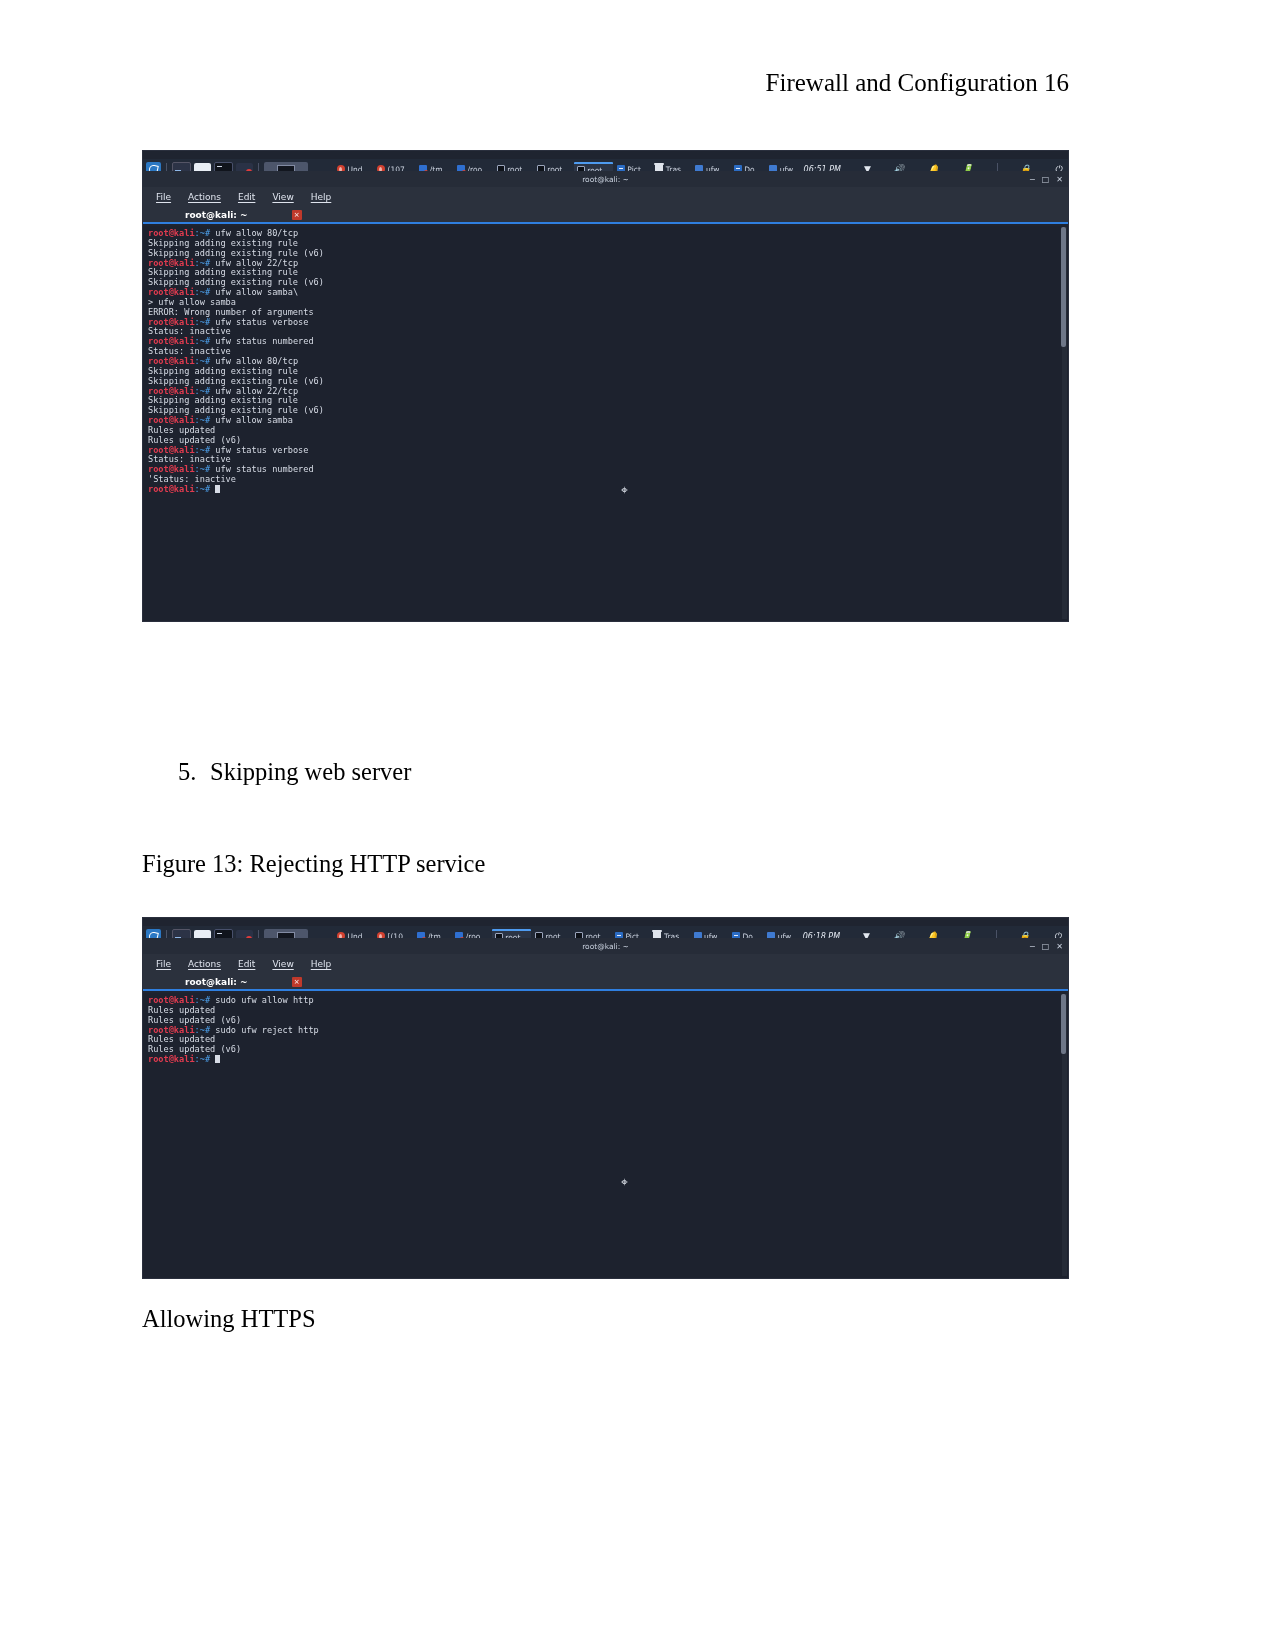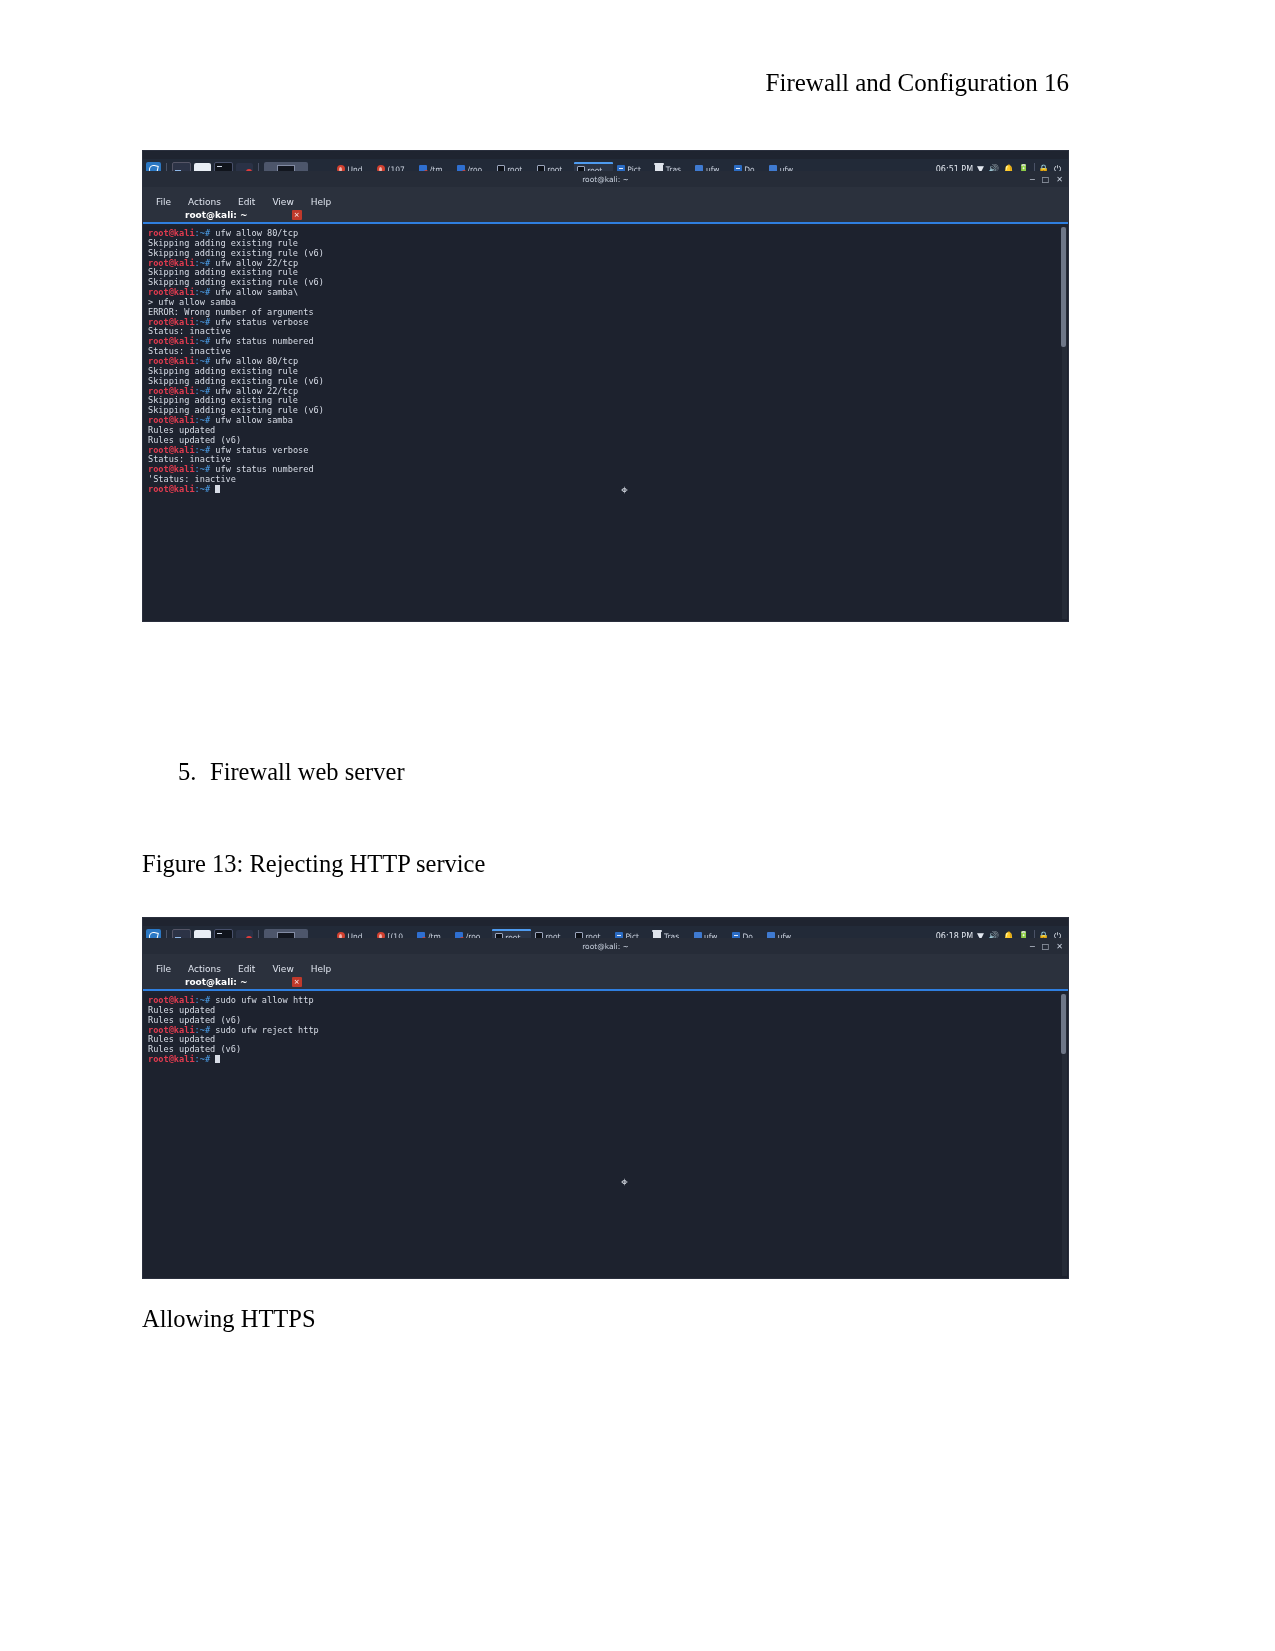--- a/index.html
+++ b/index.html
@@ -192,25 +192,26 @@
   }
   .ic-trash::before {
     content: "";
     position: absolute; left: -1px; top: -2px;
     width: 10px; height: 2px; background: #dfe4ec; border-radius: 1px;
   }
   .ic-doc { background: #3f7ad0; }
   .tb-right {
     display: flex;
     align-items: center;
-    gap: 4px;
+    gap: 23px;
     padding-right: 4px;
     color: #e3e8f0;
     font-size: 8px;
     white-space: nowrap;
+    font-style: italic;
   }
   .tb-right .glyph { font-size: 9px; line-height: 1; }
   .tb-divider { width: 1px; height: 12px; background: #4a5266; }
 
   
   .win-titlebar {
     position: absolute;
     left: 0; right: 0; top: 20px;
     height: 16px;
     background: #262c38;
@@ -231,21 +232,21 @@
     color: #c9d1de;
     font-family: "DejaVu Sans", sans-serif;
     font-size: 8px;
   }
   .menubar {
     position: absolute;
     left: 0; right: 0; top: 36px;
     height: 20px;
     background: #2b313d;
     display: flex;
-    align-items: flex-end;
+    align-items: center;
     gap: 17px;
     padding-left: 13px;
     font-family: "DejaVu Sans", sans-serif;
     font-size: 9px;
     color: #dfe4ee;
     box-sizing: border-box;
   }
   .menubar span { text-decoration: underline; text-underline-offset: 1.5px; }
   .tabbar {
     position: absolute;
@@ -423,21 +424,21 @@
     </div>
 
     <div class="term" id="term1"><div><span class="p-user">root@kali</span><span class="p-tail">:~#</span><span> ufw allow 80/tcp</span></div><div>Skipping adding existing rule</div><div>Skipping adding existing rule (v6)</div><div><span class="p-user">root@kali</span><span class="p-tail">:~#</span><span> ufw allow 22/tcp</span></div><div>Skipping adding existing rule</div><div>Skipping adding existing rule (v6)</div><div><span class="p-user">root@kali</span><span class="p-tail">:~#</span><span> ufw allow samba\</span></div><div>&gt; ufw allow samba</div><div>ERROR: Wrong number of arguments</div><div><span class="p-user">root@kali</span><span class="p-tail">:~#</span><span> ufw status verbose</span></div><div>Status: inactive</div><div><span class="p-user">root@kali</span><span class="p-tail">:~#</span><span> ufw status numbered</span></div><div>Status: inactive</div><div><span class="p-user">root@kali</span><span class="p-tail">:~#</span><span> ufw allow 80/tcp</span></div><div>Skipping adding existing rule</div><div>Skipping adding existing rule (v6)</div><div><span class="p-user">root@kali</span><span class="p-tail">:~#</span><span> ufw allow 22/tcp</span></div><div>Skipping adding existing rule</div><div>Skipping adding existing rule (v6)</div><div><span class="p-user">root@kali</span><span class="p-tail">:~#</span><span> ufw allow samba</span></div><div>Rules updated</div><div>Rules updated (v6)</div><div><span class="p-user">root@kali</span><span class="p-tail">:~#</span><span> ufw status verbose</span></div><div>Status: inactive</div><div><span class="p-user">root@kali</span><span class="p-tail">:~#</span><span> ufw status numbered</span></div><div>'Status: inactive</div><div><span class="p-user">root@kali</span><span class="p-tail">:~#</span><span> </span><span class="cursor"></span></div></div>
     <div class="scroll-track">
       <div class="scroll-thumb" style="top:0"></div>
     </div>
     <div class="mouse-cursor" style="left:478px; top:333px;">⌖</div>
   </div>
 
   <div class="list-item" style="top:758px;">
-    <span class="num">5.</span><span>Firewall web server</span>
+    <span class="num">5.</span><span>Skipping web server</span>
   </div>
 
 
   <div class="body-text" style="left:142px; top:849px;">Figure 13: Rejecting HTTP service</div>
 
   <div class="shot" id="shot-2">
 
     <div class="taskbar">
       <div class="tb-left">
         <span class="kali-logo"></span>

